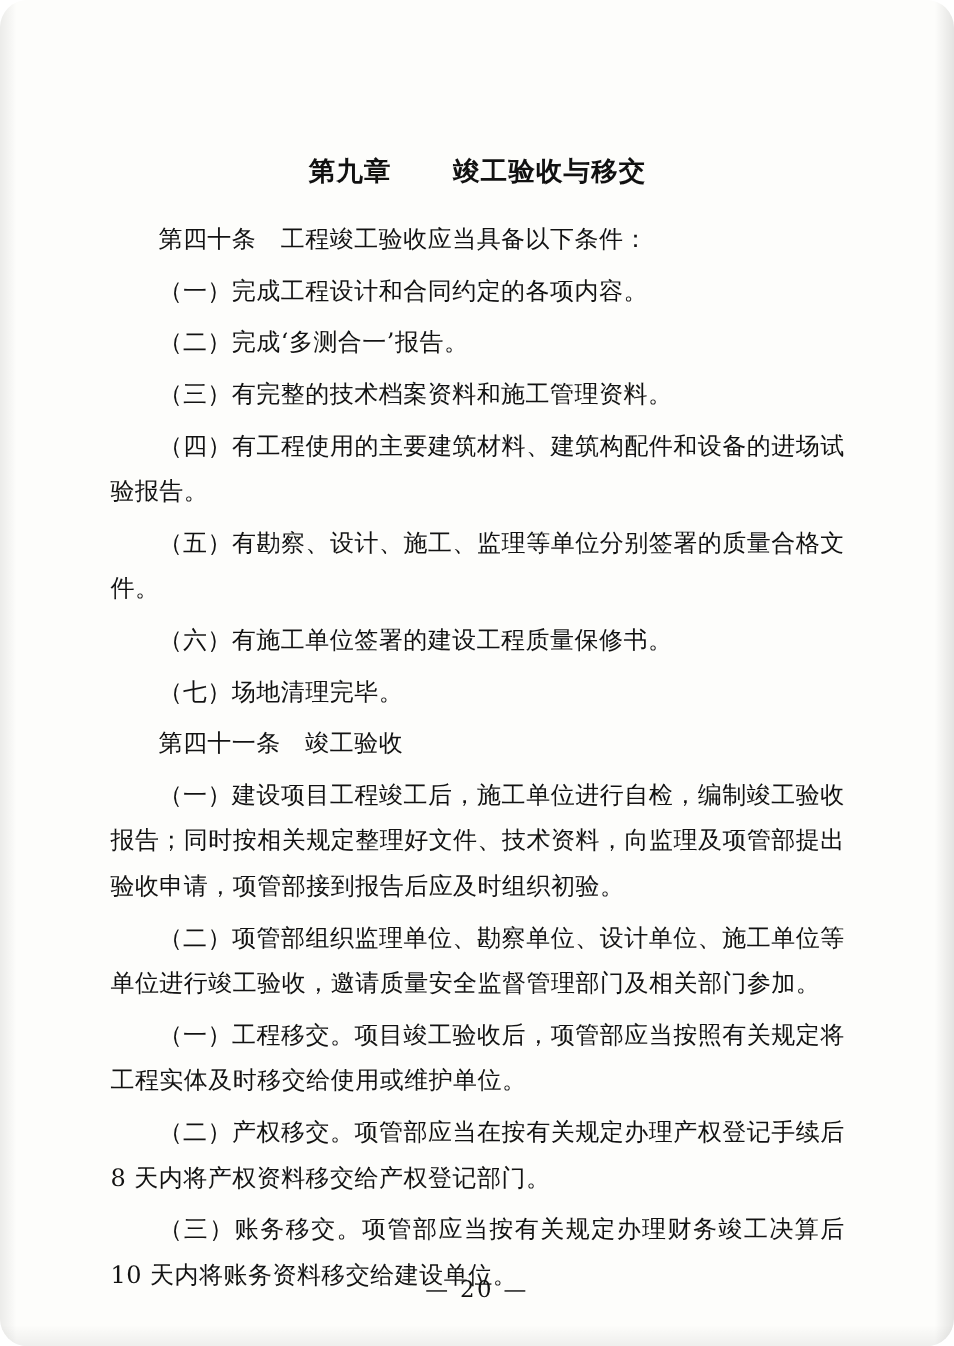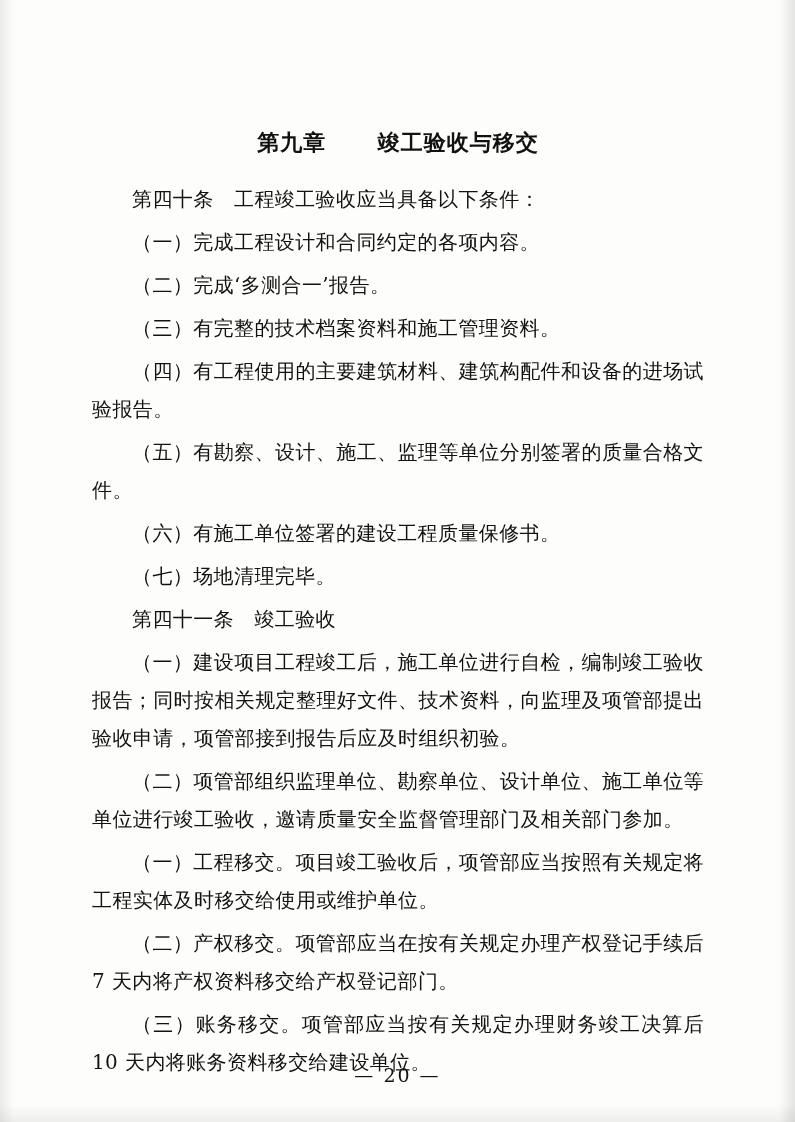--- a/index.html
+++ b/index.html
@@ -10,20 +10,21 @@
   body {
     font-family: "DejaVu Serif", "Liberation Serif", serif;
   }
   .page {
     position: relative;
     width: 795px;
     height: 1122px;
     background: #fdfdfb;
     box-sizing: border-box;
     overflow: hidden;
+    border-radius: 23px;
   }
   
   .scan-edge-left {
     position: absolute;
     top: 0; left: 0;
     width: 14px; height: 100%;
     background: linear-gradient(to right, rgba(0,0,0,0.07), rgba(0,0,0,0));
     pointer-events: none;
   }
   .scan-edge-right {
@@ -104,19 +105,19 @@
     <p class="para">（二）完成‘多测合一’报告。</p>
     <p class="para">（三）有完整的技术档案资料和施工管理资料。</p>
     <p class="para">（四）有工程使用的主要建筑材料、建筑构配件和设备的进场试验报告。</p>
     <p class="para">（五）有勘察、设计、施工、监理等单位分别签署的质量合格文件。</p>
     <p class="para">（六）有施工单位签署的建设工程质量保修书。</p>
     <p class="para">（七）场地清理完毕。</p>
     <p class="para article">第四十一条　竣工验收</p>
     <p class="para">（一）建设项目工程竣工后，施工单位进行自检，编制竣工验收报告；同时按相关规定整理好文件、技术资料，向监理及项管部提出验收申请，项管部接到报告后应及时组织初验。</p>
     <p class="para">（二）项管部组织监理单位、勘察单位、设计单位、施工单位等单位进行竣工验收，邀请质量安全监督管理部门及相关部门参加。</p>
     <p class="para">（一）工程移交。项目竣工验收后，项管部应当按照有关规定将工程实体及时移交给使用或维护单位。</p>
-    <p class="para">（二）产权移交。项管部应当在按有关规定办理产权登记手续后 7 天内将产权资料移交给产权登记部门。</p>
+    <p class="para">（二）产权移交。项管部应当在按有关规定办理产权登记手续后 8 天内将产权资料移交给产权登记部门。</p>
     <p class="para">（三）账务移交。项管部应当按有关规定办理财务竣工决算后 10 天内将账务资料移交给建设单位。</p>
 
   </div>
 
   <div class="page-number">— 20 —</div>
 </div>
 
 </body></html>

